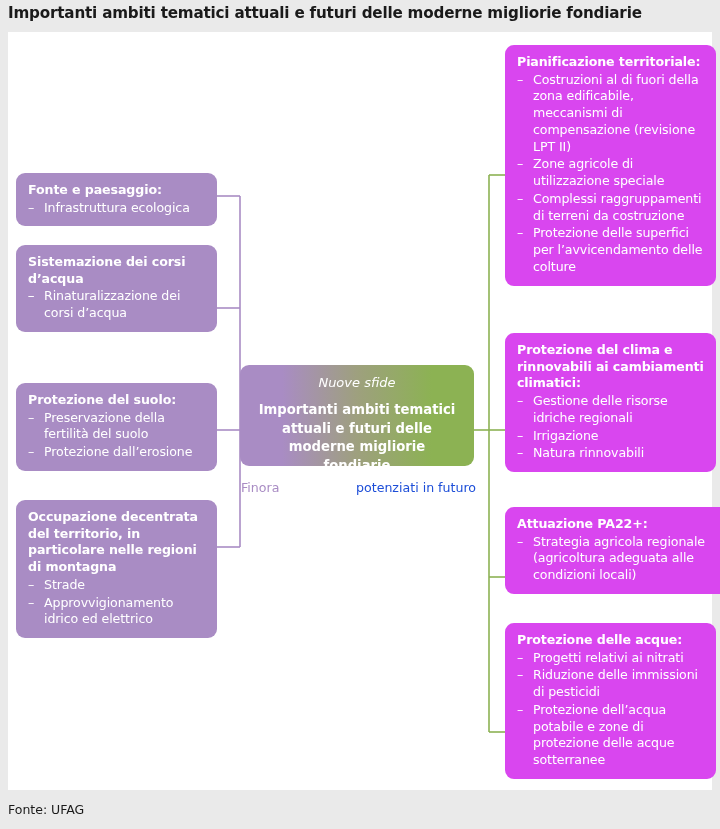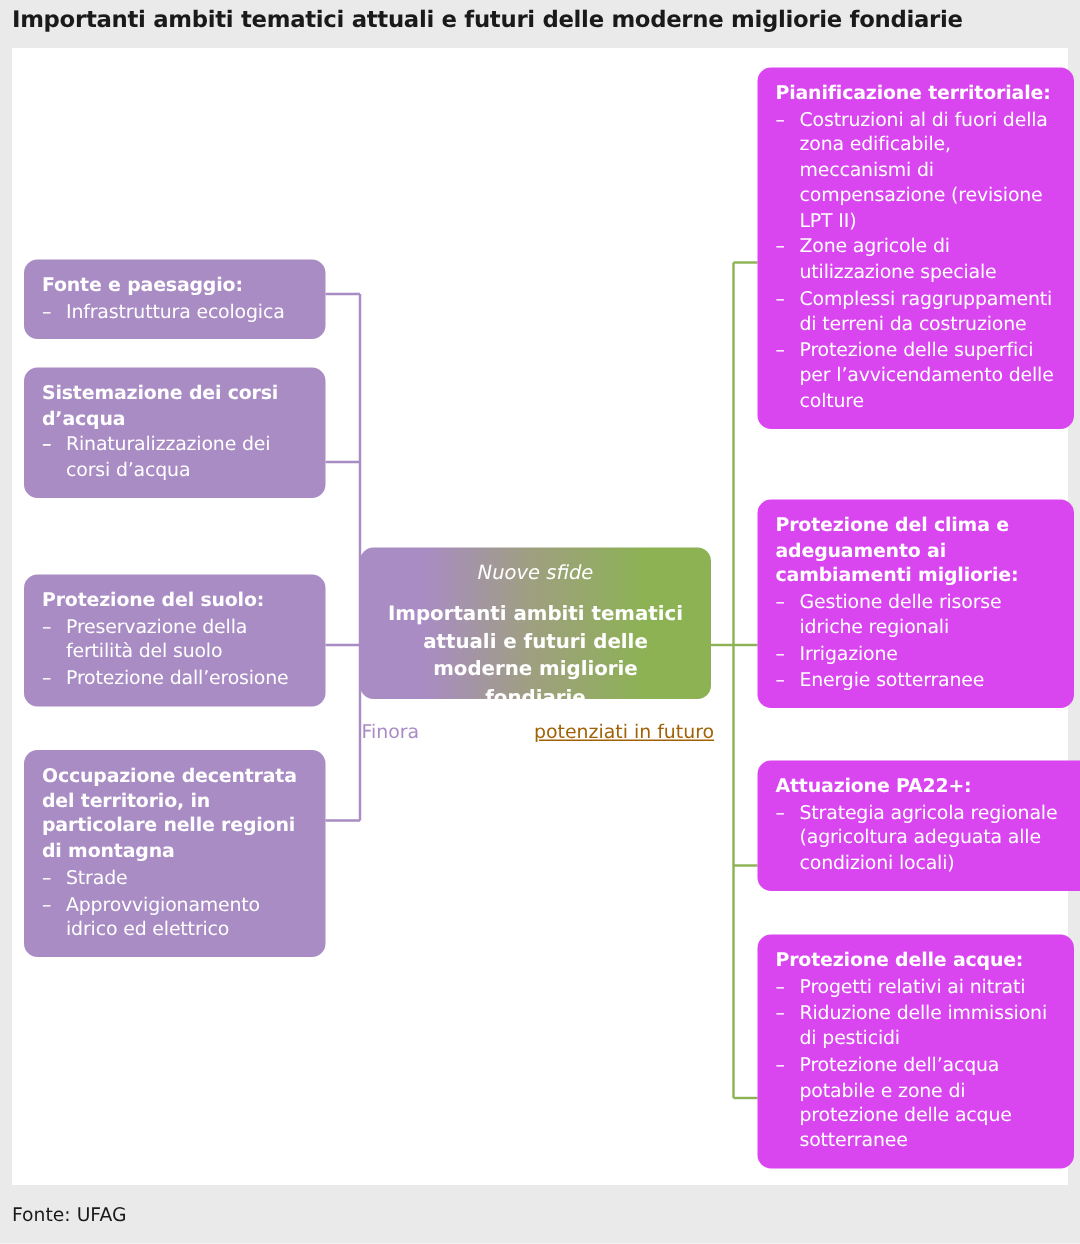--- a/index.html
+++ b/index.html
@@ -59,21 +59,21 @@
   }
   #center-sub{
     font-style:italic;font-size:13px;margin-bottom:11px;
   }
   #center-main{
     font-weight:bold;font-size:13.2px;line-height:1.42;
   }
 
   .leg{position:absolute;font-size:12.6px;}
   #leg-left{color:#a98cc4;}
-  #leg-right{color:#a16207;text-decoration:underline;}
+  #leg-right{color:#1d4ed8;}
 
   
   #links{position:absolute;left:0;top:0;width:704px;height:758px;}
 </style>
 </head>
 <body>
 
 <div id="fig-title">Importanti ambiti tematici attuali e futuri delle moderne migliorie fondiarie</div>
 
 <div id="canvas">
@@ -142,25 +142,25 @@
     <div class="bhead">Pianificazione territoriale:</div>
     <ul class="blist">
       <li><span class="dash">–</span><span>Costruzioni al di fuori della zona edificabile, meccanismi di compensazione (revisione LPT II)</span></li>
       <li><span class="dash">–</span><span>Zone agricole di utilizzazione speciale</span></li>
       <li><span class="dash">–</span><span>Complessi raggruppamenti di terreni da costruzione</span></li>
       <li><span class="dash">–</span><span>Protezione delle superfici per l’avvicendamento delle colture</span></li>
     </ul>
   </div>
 
   <div class="box green" style="left:497px;top:301px;width:211px;">
-    <div class="bhead">Protezione del clima e adeguamento ai cambiamenti migliorie:</div>
+    <div class="bhead">Protezione del clima e rinnovabili ai cambiamenti climatici:</div>
     <ul class="blist">
       <li><span class="dash">–</span><span>Gestione delle risorse idriche regionali</span></li>
       <li><span class="dash">–</span><span>Irrigazione</span></li>
-      <li><span class="dash">–</span><span>Energie sotterranee</span></li>
+      <li><span class="dash">–</span><span>Natura rinnovabili</span></li>
     </ul>
   </div>
 
   <div class="box green" style="left:497px;top:475px;width:255px;">
     <div class="bhead">Attuazione PA22+:</div>
     <ul class="blist">
       <li><span class="dash">–</span><span>Strategia agricola regionale (agricoltura adeguata alle condizioni locali)</span></li>
     </ul>
   </div>
 

